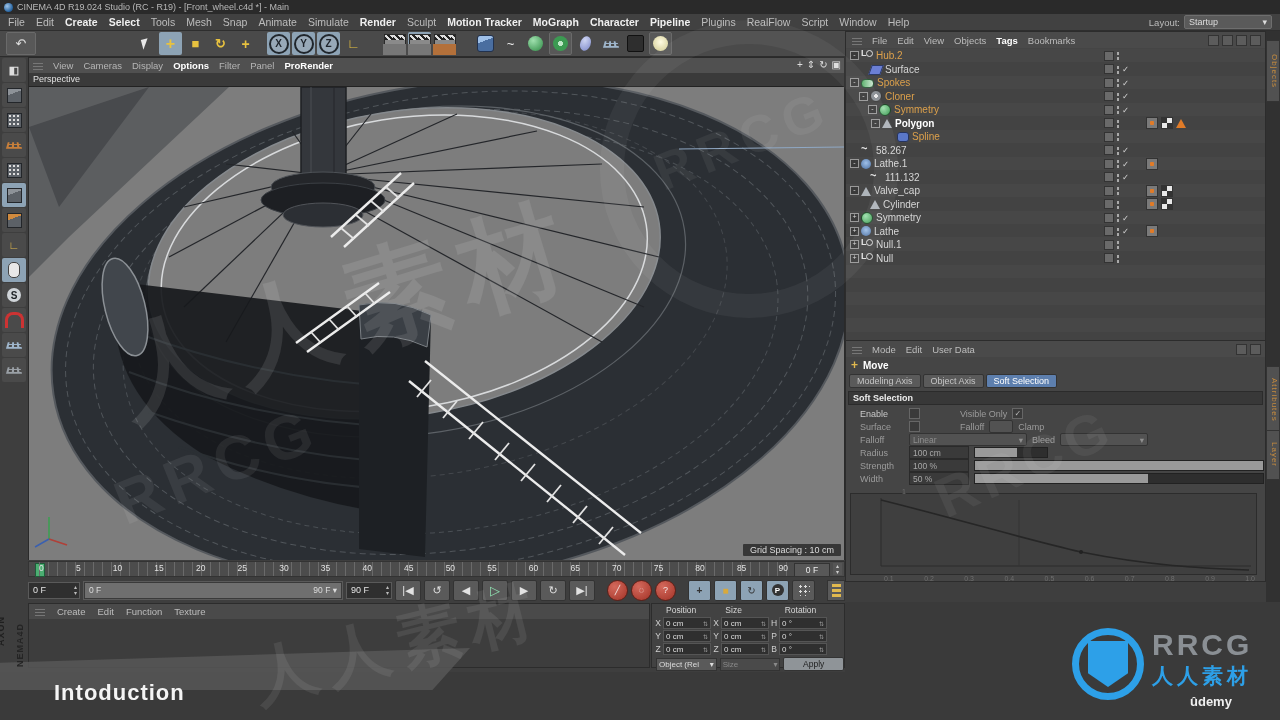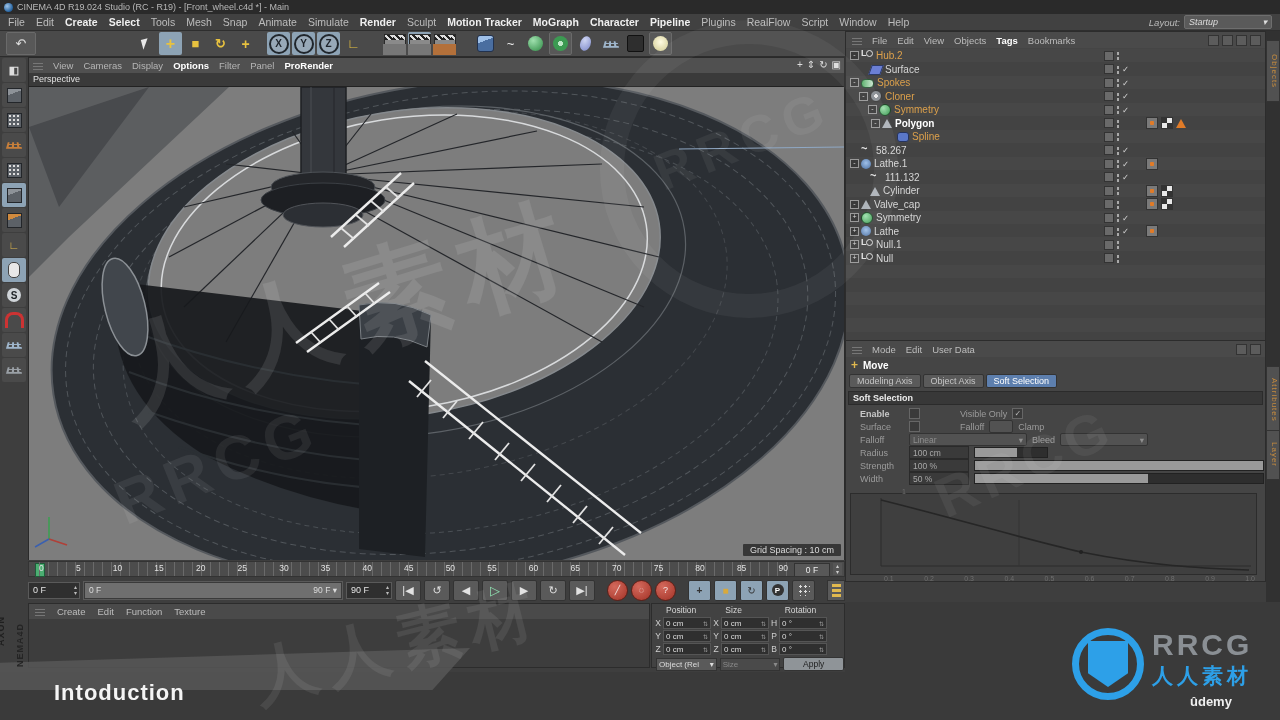--- a/index.html
+++ b/index.html
@@ -8,21 +8,21 @@
   
   .titlebar{position:absolute;left:0;top:0;width:1280px;height:14px;background:#2a2a2a;
             font-size:9px;line-height:14px;color:#b8b8b8;display:flex;align-items:center;gap:4px;padding-left:4px;box-sizing:border-box;}
   .appicon{width:9px;height:9px;border-radius:50%;background:radial-gradient(circle at 35% 35%,#9fc4e8,#23619e 70%);display:inline-block;}
   .menubar{position:absolute;left:0;top:14px;width:1280px;height:17px;background:#414141;border-bottom:1px solid #2e2e2e;
            display:flex;align-items:center;gap:11px;padding:0 8px;box-sizing:border-box;font-size:10.5px;}
   .menubar .mi{color:#bdbdbd;white-space:nowrap;cursor:default;}
   .menus{display:flex;gap:11px;align-items:center;}
   .menus .mi:nth-child(3),.menus .mi:nth-child(4),.menus .mi:nth-child(10),.menus .mi:nth-child(12),
   .menus .mi:nth-child(13),.menus .mi:nth-child(14),.menus .mi:nth-child(15){color:#f0f0f0;font-weight:bold;}
-  .layoutbox{margin-left:auto;display:flex;align-items:center;gap:4px;font-size:9.5px;color:#bbb;font-style:italic;}
+  .layoutbox{margin-left:auto;display:flex;align-items:center;gap:4px;font-size:9.5px;color:#bbb;}
   .dd{background:#5a5a5a;border:1px solid #6e6e6e;border-radius:2px;padding:0 4px;min-width:78px;height:12px;
       font-size:9px;color:#ddd;display:flex;align-items:center;justify-content:space-between;}
   
   .toolbar{position:absolute;left:0;top:31px;width:1280px;height:26px;background:#4a4a4a;border-bottom:1px solid #2c2c2c;
            display:flex;align-items:center;gap:2px;padding-left:6px;box-sizing:border-box;}
   .tb{width:23px;height:23px;border-radius:2px;display:flex;align-items:center;justify-content:center;
       font-size:13px;color:#ddd;position:relative;box-sizing:border-box;}
   .tb.raised{background:#585858;border:1px solid #6a6a6a;}
   .tb.sel{background:#8da3b5;}
   .tb .cir{width:16px;height:16px;border:2px solid #20262c;border-radius:50%;display:flex;align-items:center;justify-content:center;
@@ -787,39 +787,39 @@
           <span class="lay"></span>
           <span class="vdots"></span>
           <span class="chk">✓</span>
         </span>
         <span class="om-tags">
           
           
           
         </span>
       </div>
+        <div class="om-row c-wh">
+        <span class="exp">-</span>
+        <span class="ic ic-poly"></span>
+        <span class="om-name">Valve_cap</span>
+        <span class="om-mid">
+          <span class="lay"></span>
+          <span class="vdots"></span>
+          <span class="chk"></span>
+        </span>
+        <span class="om-tags">
+          <span class="tag t-or"></span>
+          <span class="tag t-uv"></span>
+
+        </span>
+      </div>
         <div class="om-row d1 c-wh">
         <span class="exp"></span>
         <span class="ic ic-poly"></span>
         <span class="om-name">Cylinder</span>
-        <span class="om-mid">
-          <span class="lay"></span>
-          <span class="vdots"></span>
-          <span class="chk"></span>
-        </span>
-        <span class="om-tags">
-          <span class="tag t-or"></span>
-          <span class="tag t-uv"></span>
-
-        </span>
-      </div>
-        <div class="om-row c-wh">
-        <span class="exp">-</span>
-        <span class="ic ic-poly"></span>
-        <span class="om-name">Valve_cap</span>
         <span class="om-mid">
           <span class="lay"></span>
           <span class="vdots"></span>
           <span class="chk"></span>
         </span>
         <span class="om-tags">
           <span class="tag t-or"></span>
           <span class="tag t-uv"></span>
 
         </span>
@@ -901,21 +901,21 @@
       <span class="plus">+</span>
       <span>Move</span>
     </div>
     <div class="am-tabs">
       <span class="tab">Modeling Axis</span>
       <span class="tab">Object Axis</span>
       <span class="tab active">Soft Selection</span>
     </div>
     <div class="am-sec">Soft Selection</div>
     <div class="prow">
-      <span class="plab" style="color:#c8c8c8;font-weight:bold">Enable</span>
+      <span class="plab" style="color:#c8c8c8;font-weight:normal">Enable</span>
       <span class="pchk"></span>
       <span style="width:30px"></span>
       <span>Visible Only</span>
       <span class="pchk">✓</span>
     </div>
     <div class="prow">
       <span class="plab">Surface</span>
       <span class="pchk"></span>
       <span style="width:30px"></span>
       <span>Falloff</span>

